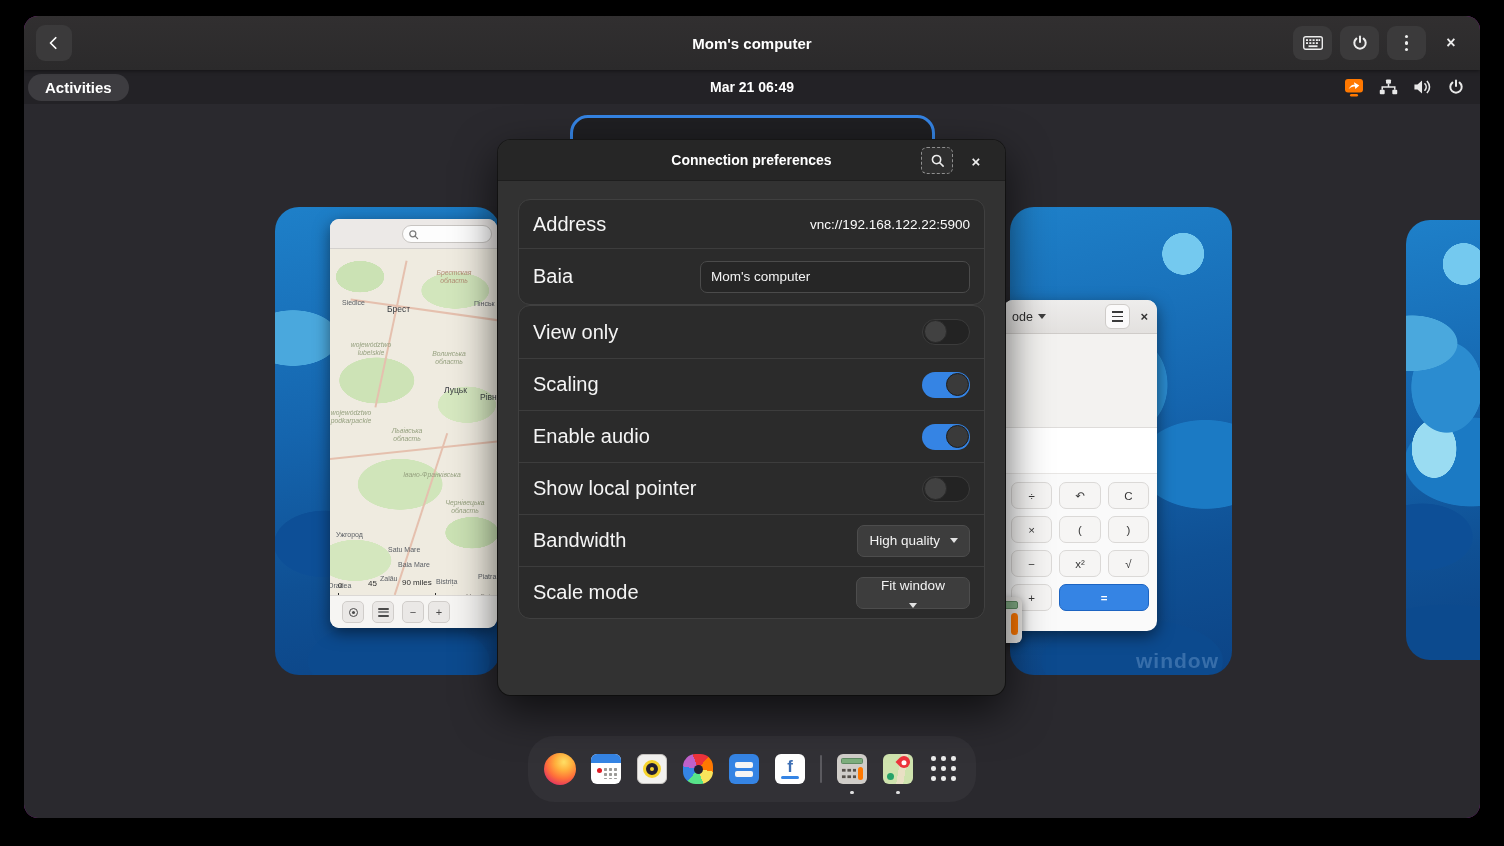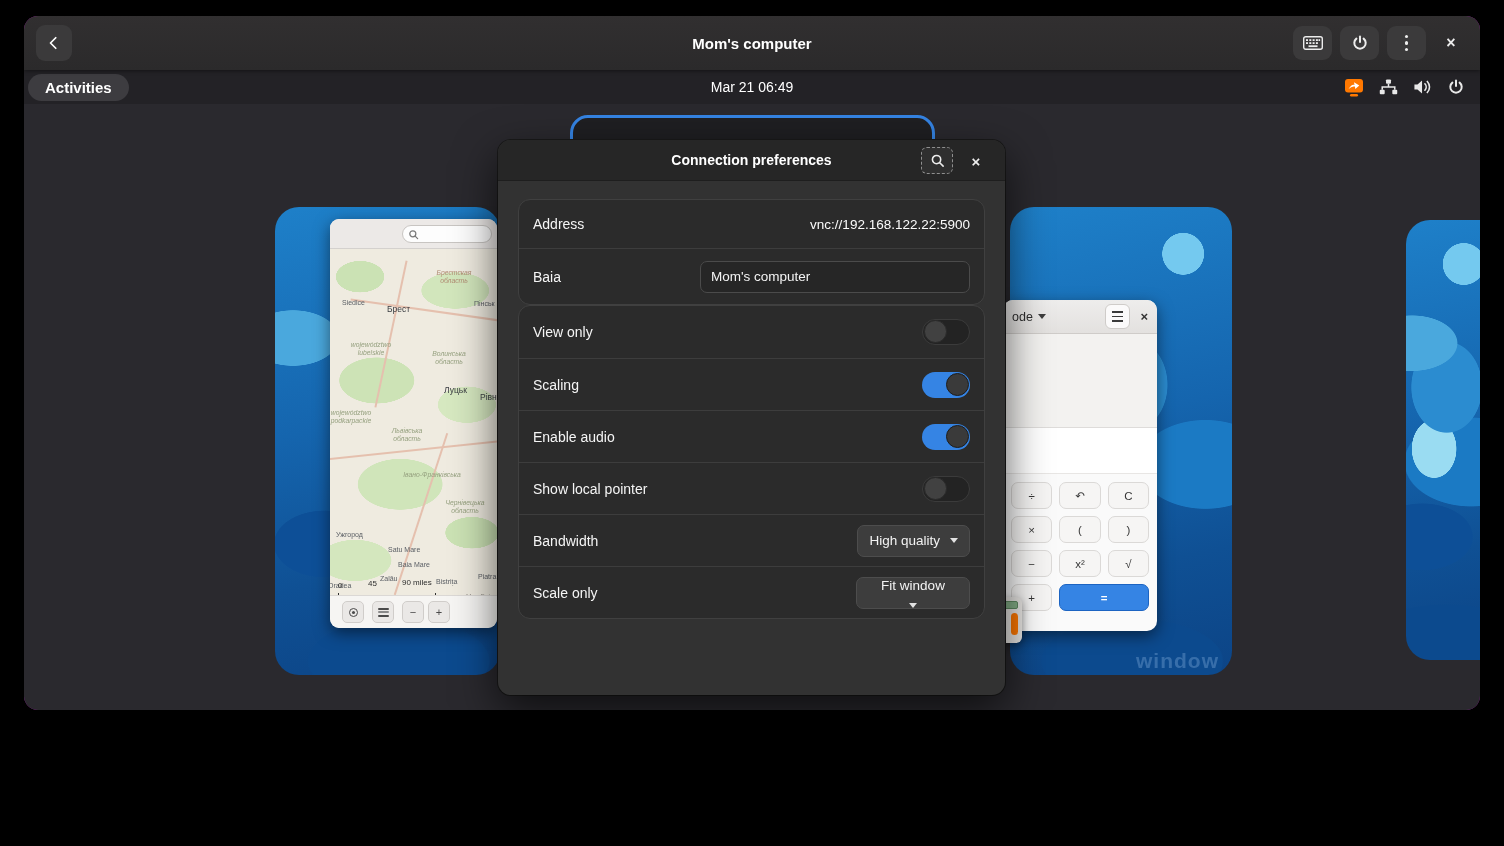--- a/index.html
+++ b/index.html
@@ -1,40 +1,40 @@
 <!DOCTYPE html>
 <html><head>
 <meta charset="utf-8">
 <style>
   * { margin:0; padding:0; box-sizing:border-box; }
   html,body { background:#000; }
   body { font-family:"Liberation Sans","DejaVu Sans",sans-serif; }
   .stage { position:relative; width:1504px; height:846px; background:#000; overflow:hidden; }
 
   
-  .app-window { position:absolute; left:24px; top:16px; width:1456px; height:694px;
+  .app-window { position:absolute; left:24px; top:16px; width:1456px; height:802px;
     border-radius:14px; background:#a21caf; overflow:hidden; }
 
   
   .headerbar { position:relative; height:54px; background:linear-gradient(#312f30,#2b2a2b);
     display:flex; align-items:center; padding:0 12px; box-shadow:0 1px 4px rgba(0,0,0,.45); z-index:30; }
   .hb-btn { width:39px; height:34px; border-radius:9px; background:#3b3a3b; display:flex;
     align-items:center; justify-content:center; }
   .hb-btn.square { width:36px; height:36px; }
   .hb-title { position:absolute; left:0; right:0; text-align:center; color:#fff; font-weight:bold; font-size:15px; pointer-events:none; }
   .hb-right { margin-left:auto; display:flex; align-items:center; gap:8px; z-index:2; }
   .dots-v { display:flex; flex-direction:column; gap:3px; }
   .dots-v i { width:3.5px; height:3.5px; border-radius:50%; background:#eee; }
   .x-glyph { color:#ededed; font-size:16px; font-weight:bold; line-height:1; }
 
   
   .shellbar { position:relative; height:34px; background:#232226; display:flex; align-items:center; z-index:20; }
   .activities { margin-left:4px; height:27px; padding:0 17px; border-radius:14px; background:#3d3c40;
     color:#fff; font-weight:bold; font-size:15px; display:flex; align-items:center; }
-  .clock { position:absolute; left:0; right:0; text-align:center; color:#fff; font-weight:normal; font-size:14px; pointer-events:none; }
+  .clock { position:absolute; left:0; right:0; text-align:center; color:#fff; font-weight:bold; font-size:14px; pointer-events:none; }
   .tray { margin-left:auto; margin-right:16px; display:flex; align-items:center; gap:15px; z-index:2; }
 
   
   .overview { position:absolute; left:0; top:88px; right:0; bottom:0; background:#2a292e; }
 
   
   .wallpaper { background-color:#1667b1; background-image:
     radial-gradient(circle 46px at 78% 10%, #74c9ef 0 45%, transparent 46%),
     radial-gradient(ellipse 90px 55px at 8% 28%, #4aa8dd 0 50%, transparent 51%),
     radial-gradient(ellipse 70px 90px at 55% 38%, #2b8cd0 0 50%, transparent 51%),
@@ -126,21 +126,21 @@
     border-bottom:1px solid #1e1e1e; display:flex; align-items:center; justify-content:center; }
   .dialog-title { color:#fff; font-weight:bold; font-size:14px; }
   .dlg-search-btn { position:absolute; right:52px; top:7px; width:32px; height:27px; border-radius:6px;
     background:#2f2f2f; border:1px dashed #8f8f8f; display:flex; align-items:center; justify-content:center; }
   .dlg-close { position:absolute; right:16px; top:8px; width:26px; height:26px; display:flex;
     align-items:center; justify-content:center; color:#ededed; font-size:15px; font-weight:bold; }
   .dialog-body { padding:18px 20px 0 20px; }
   .card { background:#2b2b2b; border:1px solid #404040; border-radius:12px; overflow:hidden; }
   .prow { display:flex; align-items:center; padding:0 14px; }
   .prow + .prow { border-top:1px solid #3d3d3d; }
-  .prow-label { color:#f5f5f5; font-size:14px; }
+  .prow-label { color:#f5f5f5; font-size:20px; }
   .prow-value { margin-left:auto; color:#fbfbfb; font-size:13.5px; }
   .row-address { height:48px; }
   .row-name { height:56px; }
   .name-entry { margin-left:auto; width:270px; height:32px; background:#262626; border:1px solid #4b4b4b;
     border-radius:7px; color:#f3f3f3; font-size:13.5px; padding:0 10px; font-family:inherit; }
   .section-label { margin:20px 0 9px 2px; color:#fff; font-weight:bold; font-size:15px; height:21px; }
   .row-std { height:52px; }
   .switch { width:48px; height:26px; border-radius:14px; margin-left:auto; position:relative; }
   .switch.on { background:#3584e4; }
   .switch.off { background:#232323; border:1px solid #3b3b3b; }
@@ -439,21 +439,21 @@
               </div>
           </div>
           <div class="prow row-std">
             <span class="prow-label">Bandwidth</span>
             <div class="dropdown">
               <span>High quality</span>
               <span class="caret-down"></span>
             </div>
           </div>
           <div class="prow row-std">
-            <span class="prow-label">Scale only</span>
+            <span class="prow-label">Scale mode</span>
             <div class="dropdown wide">
               <span>Fit window</span>
               <span class="caret-down"></span>
             </div>
           </div>
         </div>
       </div>
     </div>
 
     <div class="dock">

